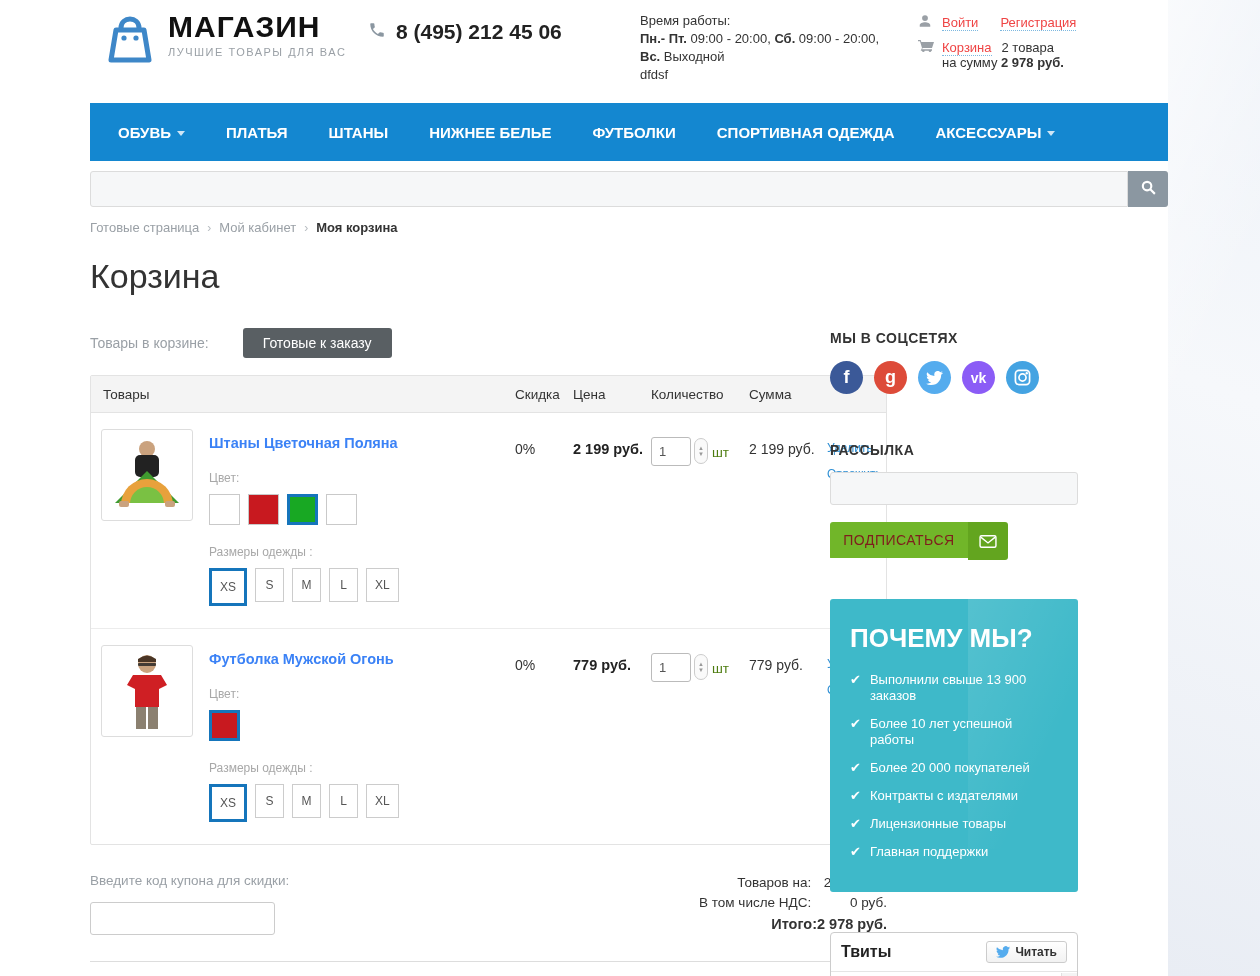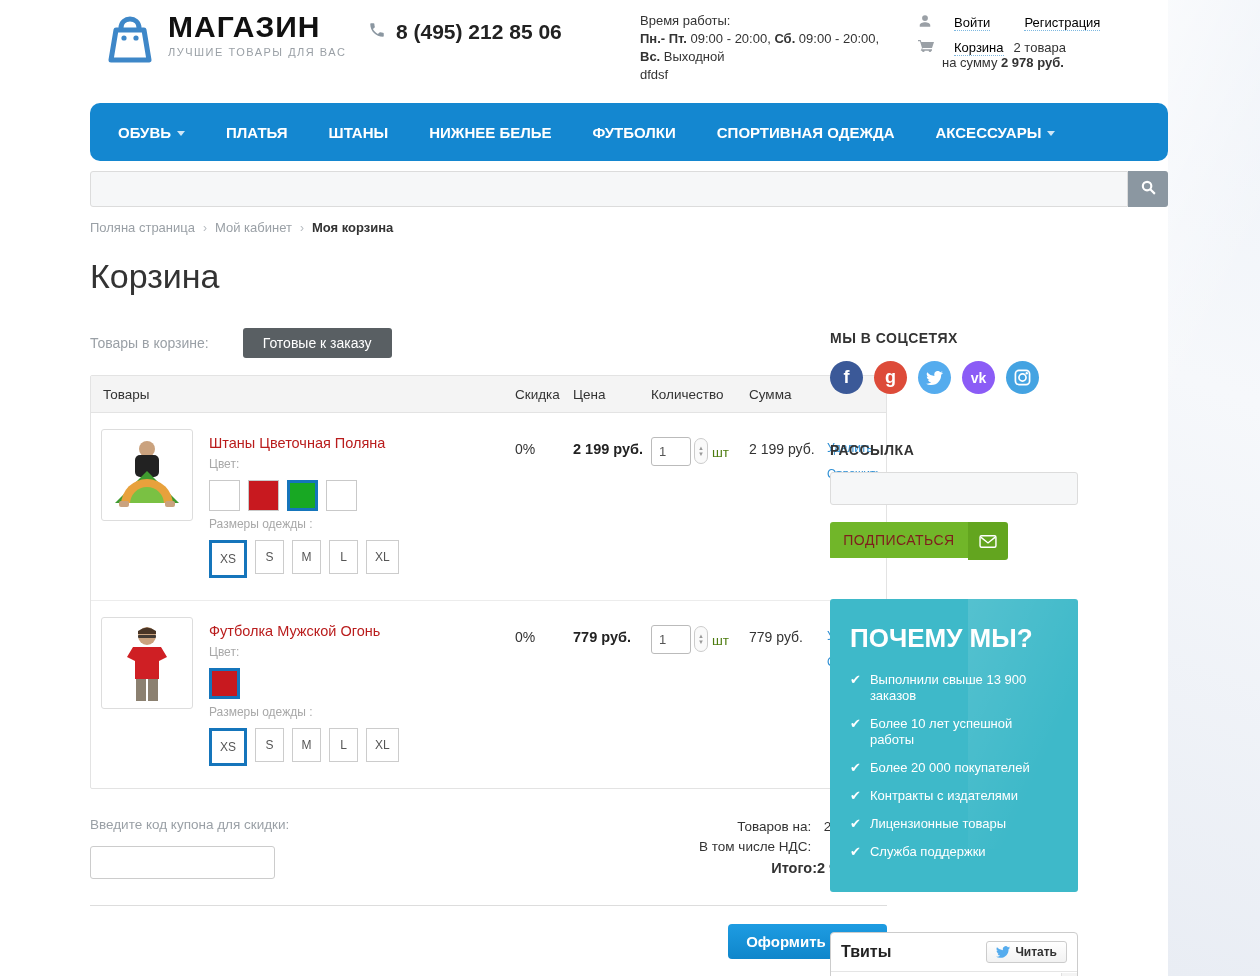--- a/index.html
+++ b/index.html
@@ -16,28 +16,28 @@
   .logo { position:absolute; left:16px; top:10px; display:flex; align-items:flex-start; cursor:pointer; }
   .logo-text { margin-left:14px; }
   .logo-title { font-size:30px; font-weight:bold; letter-spacing:1px; color:#111; line-height:34px; }
   .logo-tag { font-size:11px; color:#9aa0a6; letter-spacing:1.5px; margin-top:2px; }
   .phone { position:absolute; left:278px; top:20px; display:flex; align-items:center; }
   .phone-num { font-size:21px; font-weight:bold; color:#222; margin-left:10px; }
   .hours { position:absolute; left:550px; top:12px; font-size:13px; line-height:18px; color:#333; width:260px; }
   .hours b { font-weight:bold; }
   .acct { position:absolute; left:828px; top:14px; font-size:13px; }
   .acct-row { display:flex; align-items:center; margin-bottom:8px; }
-  .acct a { color:#000000; text-decoration:none; border-bottom:1px dotted #7db8e0; cursor:pointer;margin-left:12px; }
+  .acct a { color:#ef4444; text-decoration:none; border-bottom:1px dotted #7db8e0; cursor:pointer; }
   .acct .gap { width:22px; }
   .cart-count { color:#333; margin-left:10px; }
   .cart-sum-line { margin-left:24px; margin-top:-3px; }
   .cart-sum-line b { font-weight:bold; }
 
   
-  .nav { position:relative; height:58px; background:#1487d0; border-radius:10px;
+  .nav { position:relative; height:58px; background:#1487d0; border-radius:0;
     display:flex; align-items:center; padding:0 10px 0 28px; }
   .nav-item { color:#fff; font-size:15px; font-weight:bold; margin-right:41px;
     display:flex; align-items:center; cursor:pointer; white-space:nowrap; }
   .caret { width:0; height:0; border-left:4px solid transparent; border-right:4px solid transparent;
     border-top:5px solid #cfe6f6; margin-left:6px; margin-top:2px; }
 
   
   .search { margin-top:10px; display:flex; height:36px; }
   .search input { flex:1; height:36px; background:#f6f7f8; border:1px solid #dcdcdc;
     border-radius:3px 0 0 3px; padding:0 10px; font-size:14px; outline:none; }
@@ -63,22 +63,22 @@
   .t-grid { display:grid; grid-template-columns:424px 58px 78px 98px 78px 1fr; }
   .t-head { background:#f4f4f4; border-bottom:1px solid #e3e3e3; height:37px; align-items:center;
     font-size:13.5px; color:#333; }
   .t-head > div:first-child { padding-left:12px; }
   .c-row { padding:16px 0 22px 0; }
   .c-row + .c-row { border-top:1px solid #ececec; }
   .p-cell { display:flex; padding-left:10px; }
   .thumb { width:92px; height:92px; border:1px solid #ddd; border-radius:3px; background:#fff;
     display:flex; align-items:center; justify-content:center; flex:none; cursor:pointer; }
   .p-info { margin-left:16px; }
-  .p-name { font-size:14.5px; font-weight:normal; color:#b91c1c; padding-top:6px; cursor:pointer; }
-  .opt-label { font-size:12px; color:#a8a8a8; margin-top:6px; }
+  .p-name { font-size:14.5px; font-weight:bold; color:#3b82f6; padding-top:6px; cursor:pointer; }
+  .opt-label { font-size:12px; color:#a8a8a8; margin-top:20px; }
   .swatch-row { margin-top:9px; display:flex; }
   .swatch { width:31px; height:31px; border:1px solid #c9c9c9; margin-right:8px; cursor:pointer; }
   .swatch.selected { border:3px solid #1575bb; }
   .size-row { margin-top:9px; display:flex; }
   .size { min-width:29px; height:26px; padding:16px 8px; border:1px solid #ccc; font-size:12px; color:#555;
     display:inline-flex; align-items:center; justify-content:center; margin-right:8px; background:#fff; cursor:pointer; }
   .size.selected { border:3px solid #1575bb; }
   .disc { font-size:14px; color:#333; padding-top:12px; }
   .price { font-size:14.5px; font-weight:bold; color:#222; padding-top:12px; }
   .qty { display:flex; align-items:flex-start; padding-top:8px; }
@@ -164,21 +164,21 @@
         <div class="logo-tag">ЛУЧШИЕ ТОВАРЫ ДЛЯ ВАС</div>
       </span>
     </div>
 
     <div class="phone">
       <span>
         <svg width="18" height="18" viewBox="0 0 24 24">
             <path fill="#8b97a1" d="M6.6 10.8c1.4 2.8 3.8 5.1 6.6 6.6l2.2-2.2c.3-.3.7-.4 1-.2 1.1.4 2.4.6 3.6.6.6 0 1 .4 1 1V20c0 .6-.4 1-1 1C10.6 21 3 13.4 3 4c0-.6.4-1 1-1h3.5c.6 0 1 .4 1 1 0 1.2.2 2.5.6 3.6.1.3 0 .7-.2 1l-2.3 2.2z"></path>
           </svg>
       </span>
-      <span class="phone-num">8 (495) 212 85 06</span>
+      <span class="phone-num">8 (495) 212 45 06</span>
     </div>
 
     <div class="hours">
       <div>Время работы:</div>
       <div><b>Пн.- Пт.</b><span> 09:00 - 20:00, </span><b>Сб.</b><span> 09:00 - 20:00,</span></div>
       <div><b>Вс.</b><span> Выходной</span></div>
       <div>dfdsf</div>
     </div>
 
     <div class="acct">
@@ -236,21 +236,21 @@
     <button class="search-btn">
       <span>
         <svg width="17" height="17" viewBox="0 0 24 24">
             <path fill="none" stroke="#fff" stroke-width="3" d="M10 4a6 6 0 1 1 0 12 6 6 0 0 1 0-12zm4.5 10.5L21 21"></path>
           </svg>
       </span>
     </button>
   </div>
 
   <div class="crumbs">
-    <a>Поляна страница</a><span class="sep">›</span><a>Мой кабинет</a><span class="sep">›</span><span class="current">Моя корзина</span>
+    <a>Готовые страница</a><span class="sep">›</span><a>Мой кабинет</a><span class="sep">›</span><span class="current">Моя корзина</span>
   </div>
 
   <h1 class="page-title">Корзина</h1>
 
   <div class="tabs-row">
     <span class="tabs-label">Товары в корзине:</span>
     <button class="tab-btn">Готовые к заказу</button>
   </div>
 
   <div class="main-col">
@@ -437,21 +437,21 @@
     <div class="why-item">
         <span class="chk">✔</span>
         <span>Контракты с издателями</span>
       </div>
     <div class="why-item">
         <span class="chk">✔</span>
         <span>Лицензионные товары</span>
       </div>
     <div class="why-item">
         <span class="chk">✔</span>
-        <span>Служба поддержки</span>
+        <span>Главная поддержки</span>
       </div>
   </div>
 
   <div class="tweets">
     <div class="tw-head">
       <span class="tw-title">Твиты</span>
       <span class="tw-follow">
         <svg width="14" height="12" viewBox="0 0 24 20">
             <path fill="#55acee" d="M24 2.4c-.9.4-1.8.7-2.8.8 1-.6 1.8-1.6 2.2-2.7-1 .6-2 1-3.1 1.2A4.9 4.9 0 0 0 11.8 6c0 .4 0 .8.1 1.1A13.9 13.9 0 0 1 1.7 1.9a4.9 4.9 0 0 0 1.5 6.5c-.8 0-1.6-.2-2.2-.6v.1c0 2.4 1.7 4.3 3.9 4.8-.4.1-.8.2-1.3.2l-.9-.1a4.9 4.9 0 0 0 4.6 3.4A9.9 9.9 0 0 1 0 18.2 13.9 13.9 0 0 0 7.5 20c9.1 0 14-7.5 14-14v-.6c1-.7 1.8-1.6 2.5-2.6z"></path>
           </svg>

